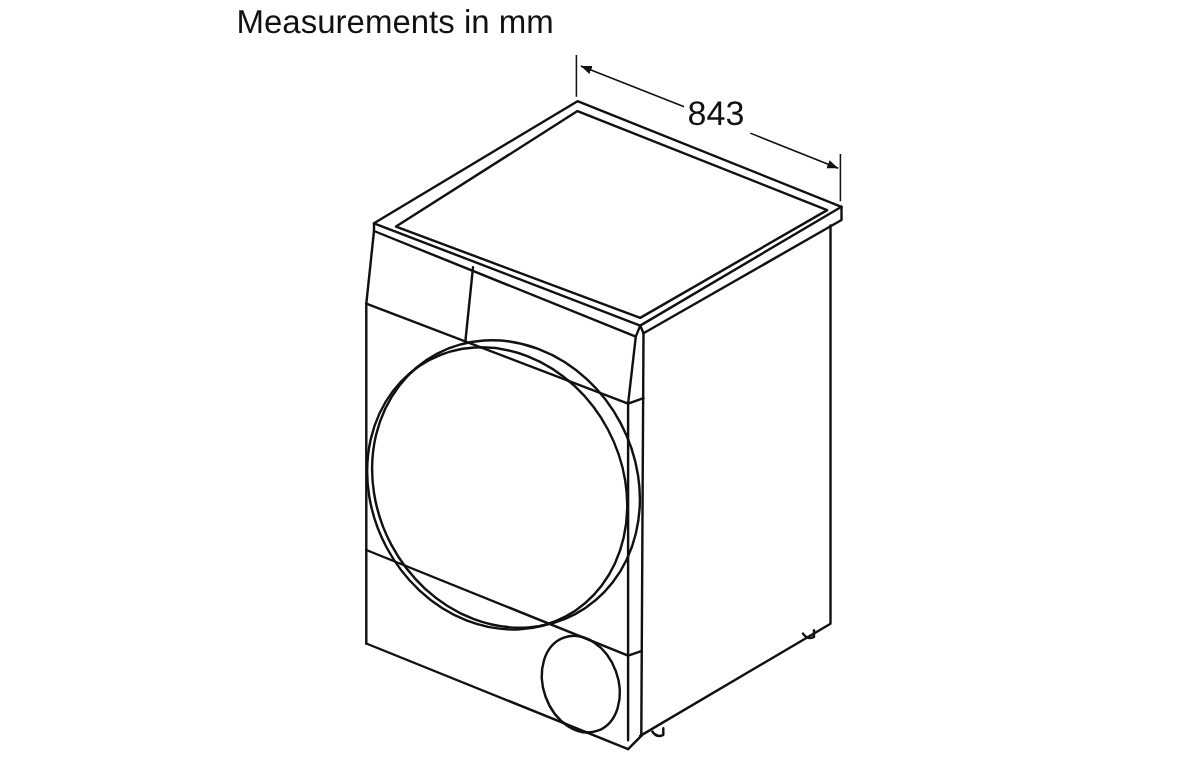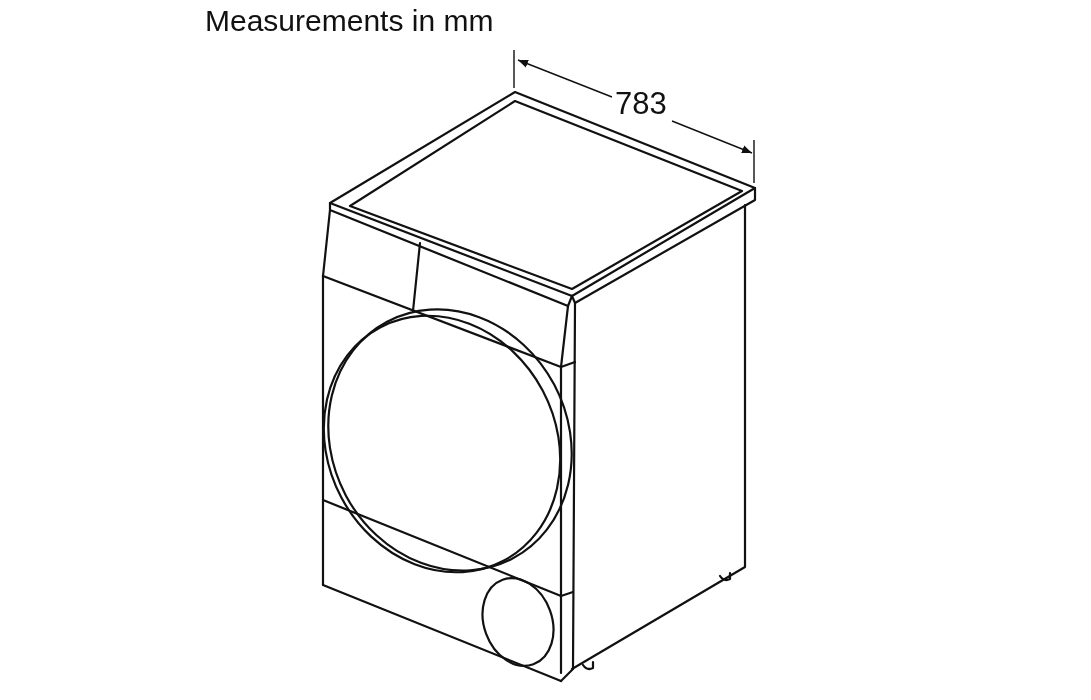--- a/index.html
+++ b/index.html
@@ -1,17 +1,17 @@
 <!DOCTYPE html>
 <html><head>
   <meta charset="utf-8">
   <style>
     html, body { margin: 0; padding: 0; background: #ffffff; }
     body { width: 1091px; height: 700px; position: relative; overflow: hidden; }
-    .stage { position: absolute; left: 0; top: 0; width: 940px; height: 700px; }
+    .stage { position: absolute; left: 10px; top: 0; width: 940px; height: 700px; }
     .title {
       position: absolute; left: 205px; top: 4px;
       font-family: "Liberation Sans", sans-serif; font-size: 30px; color: #111;
       letter-spacing: 0px; white-space: nowrap;
     }
     .dim-label {
       position: absolute; left: 612px; top: 86px;
       font-family: "Liberation Sans", sans-serif; font-size: 31px; color: #111;
       background: #fff; padding: 0 3px; white-space: nowrap;
     }
@@ -77,14 +77,14 @@
     <g>
       <ellipse class="ln" cx="450" cy="440" rx="118" ry="134" transform="rotate(-28 450 440)"></ellipse>
       <ellipse class="ln" cx="442" cy="444" rx="114" ry="132" transform="rotate(-28 442 444)"></ellipse>
     </g>
 
     <g>
       <ellipse class="ln" cx="518" cy="622" rx="34" ry="45" transform="rotate(-20 518 622)"></ellipse>
     </g>
   </svg>
 
-  <div class="dim-label">783</div>
+  <div class="dim-label">843</div>
 </div>
 
 </body></html>

